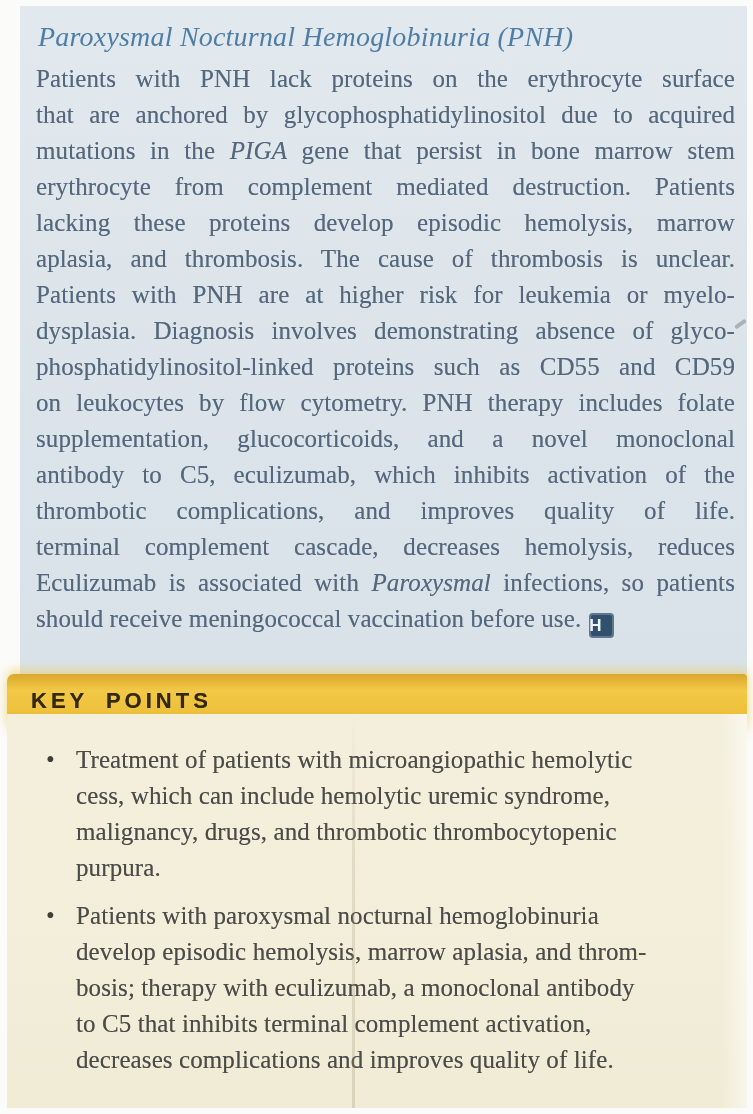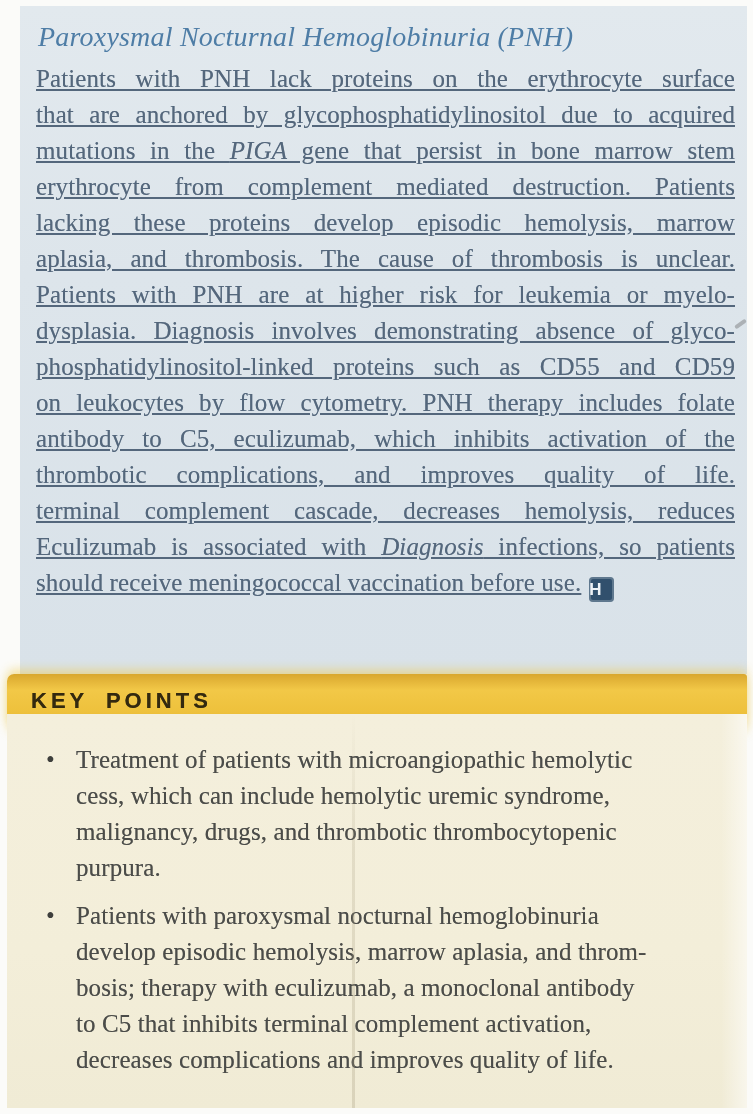--- a/index.html
+++ b/index.html
@@ -17,21 +17,21 @@
     background:linear-gradient(180deg,#e2e9ee 0%,#dde5eb 40%,#d9e2e9 100%);
     padding:12px 12px 0 16px;box-sizing:border-box;overflow:hidden;
   }
   .title{
     margin:0 0 5px 2px;
     font-style:italic;font-weight:normal;
     font-size:28px;line-height:38px;
     color:#4e7da6;
     letter-spacing:.2px;
   }
-  .paragraph{color:#54677c;font-size:25px;text-decoration:underline;}
+  .paragraph{color:#54677c;font-size:25px;}
   .pline{
     line-height:36px;height:36px;white-space:normal;
     text-align:justify;text-align-last:justify;
     letter-spacing:.1px;
     text-shadow:0 0 .5px rgba(84,103,124,.55);
   }
   .pline.last{text-align-last:left;}
   .pline i{font-style:italic;}
   .hbadge{
     display:inline-block;width:25px;height:25px;margin-left:8px;
@@ -109,24 +109,25 @@
         <div class="pline">Patients with PNH lack proteins on the erythrocyte surface</div>
         <div class="pline">that are anchored by glycophosphatidylinositol due to acquired</div>
         <div class="pline">mutations in the <i>PIGA</i> gene that persist in bone marrow stem</div>
         <div class="pline">erythrocyte from complement mediated destruction. Patients</div>
         <div class="pline">lacking these proteins develop episodic hemolysis, marrow</div>
         <div class="pline">aplasia, and thrombosis. The cause of thrombosis is unclear.</div>
         <div class="pline">Patients with PNH are at higher risk for leukemia or myelo-</div>
         <div class="pline">dysplasia. Diagnosis involves demonstrating absence of glyco-</div>
         <div class="pline">phosphatidylinositol-linked proteins such as CD55 and CD59</div>
         <div class="pline">on leukocytes by flow cytometry. PNH therapy includes folate</div>
+        <div class="pline">supplementation, glucocorticoids, and a novel monoclonal</div>
         <div class="pline">antibody to C5, eculizumab, which inhibits activation of the</div>
         <div class="pline">thrombotic complications, and improves quality of life.</div>
         <div class="pline">terminal complement cascade, decreases hemolysis, reduces</div>
-        <div class="pline">Eculizumab is associated with <i>Diagnosis</i> infections, so patients</div>
+        <div class="pline">Eculizumab is associated with <i>Paroxysmal</i> infections, so patients</div>
         <div class="pline last">should receive meningococcal vaccination before use.<span class="hbadge">H</span></div>
       </div>
   </section>
 
   <div class="kp-banner">
     <span class="kp-label">KEY POINTS</span>
   </div>
 
   <section class="kp-body">
     <ul id="kp-list">

